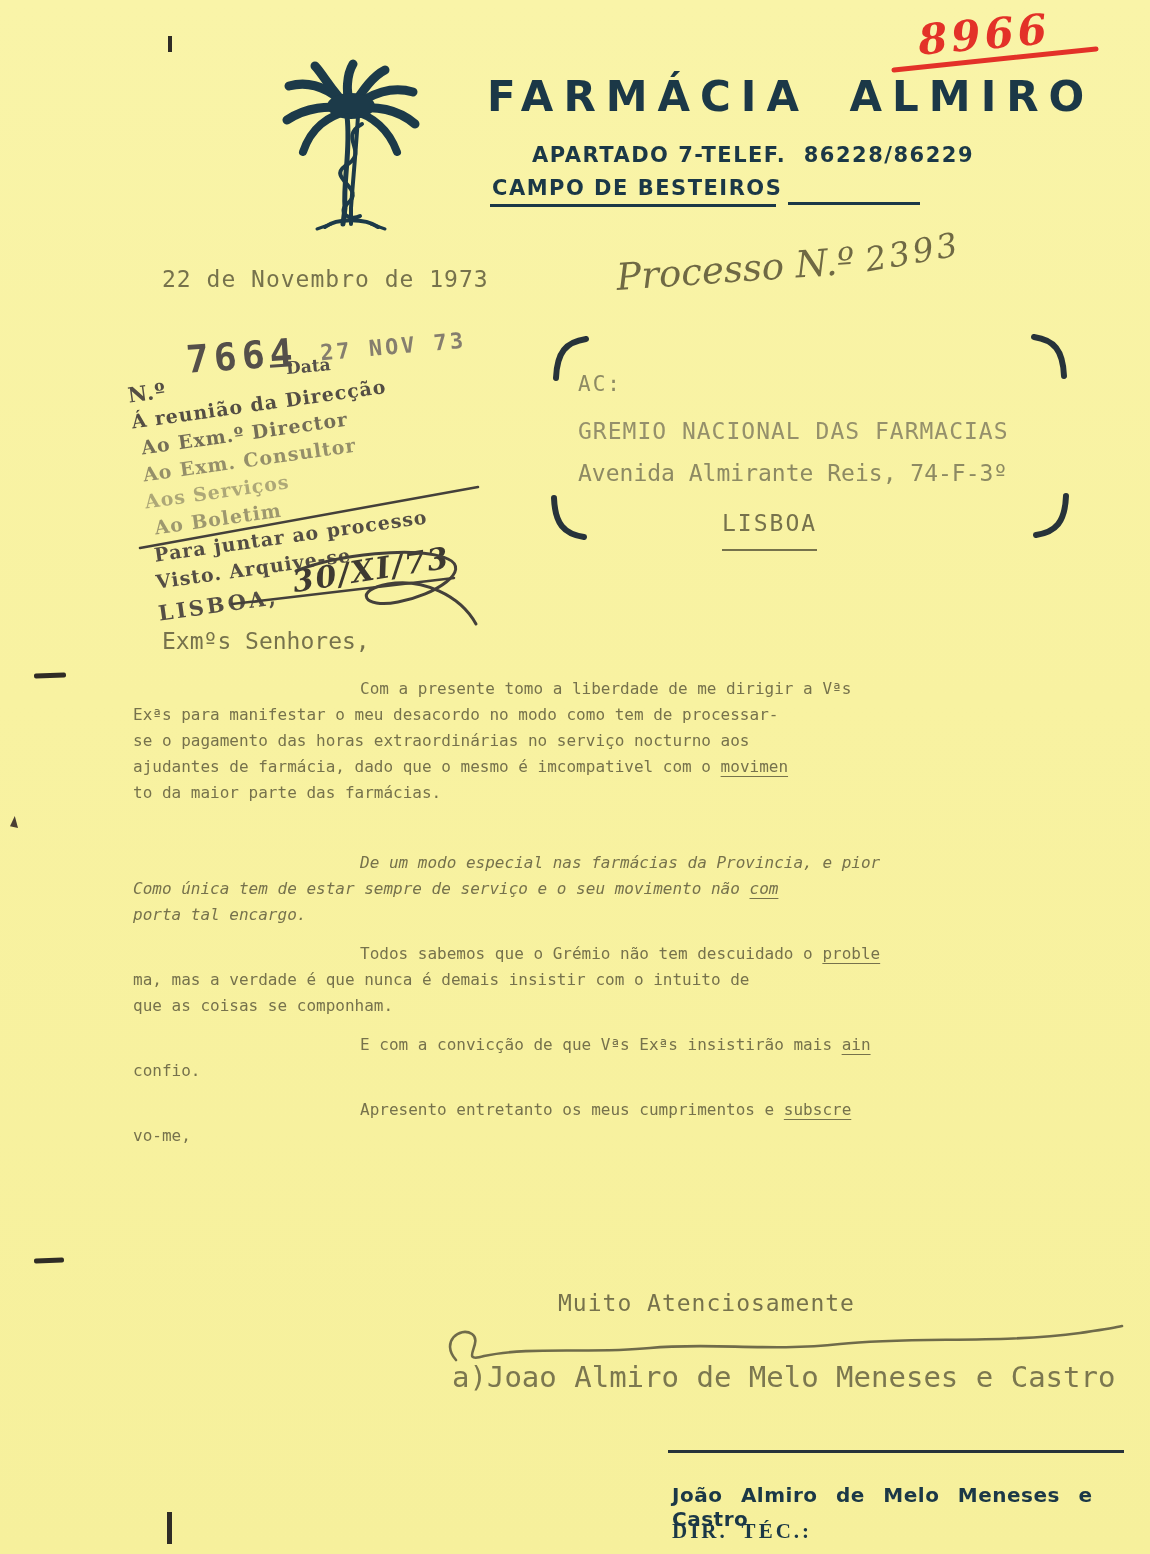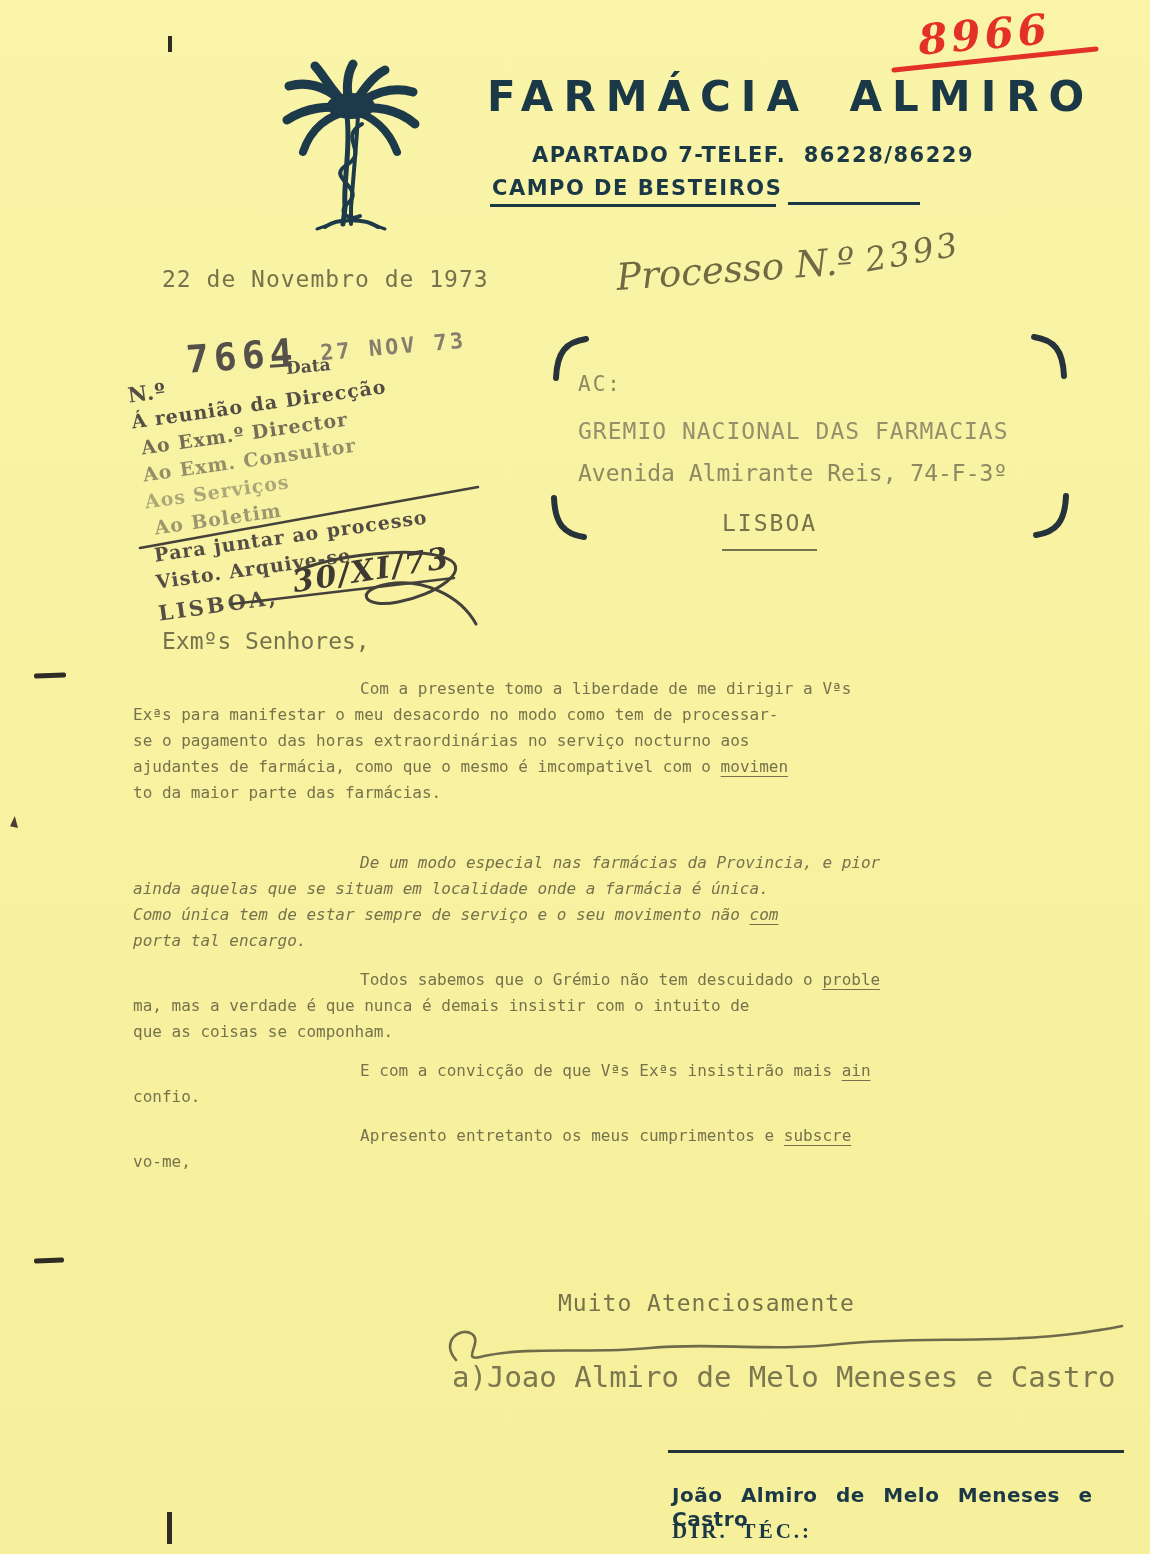--- a/index.html
+++ b/index.html
@@ -177,26 +177,25 @@
   <div class="abs mono recipient-name">GREMIO NACIONAL DAS FARMACIAS</div>
   <div class="abs mono recipient-street">Avenida Almirante Reis, 74-F-3º</div>
   <div class="abs mono recipient-city">LISBOA</div>
 
   <div class="abs mono typed salutation">Exmºs Senhores,</div>
   <div class="abs mono typed letter-body">
       <div class="para">
         <div class="line"><span>Com a presente tomo a liberdade de me dirigir a Vªs</span></div>
         <div class="line"><span>Exªs para manifestar o meu desacordo no modo como tem de processar-</span></div>
         <div class="line"><span>se o pagamento das horas extraordinárias no serviço nocturno aos</span></div>
-        <div class="line"><span>ajudantes de farmácia, como que o mesmo é imcompativel com o </span><span class="cont">movimen</span></div>
+        <div class="line"><span>ajudantes de farmácia, dado que o mesmo é imcompativel com o </span><span class="cont">movimen</span></div>
         <div class="line"><span>to da maior parte das farmácias.</span></div>
       </div>
       <div class="para">
         <div class="line"><span>De um modo especial nas farmácias da Provincia, e pior</span></div>
-        <div class="line"><span>ainda aquelas que se situam em localidade onde a farmácia é única.</span></div>
         <div class="line"><span>Como única tem de estar sempre de serviço e o seu movimento não </span><span class="cont">com</span></div>
         <div class="line"><span>porta tal encargo.</span></div>
       </div>
       <div class="para">
         <div class="line"><span>Todos sabemos que o Grémio não tem descuidado o </span><span class="cont">proble</span></div>
         <div class="line"><span>ma, mas a verdade é que nunca é demais insistir com o intuito de</span></div>
         <div class="line"><span>que as coisas se componham.</span></div>
       </div>
       <div class="para">
         <div class="line"><span>E com a convicção de que Vªs Exªs insistirão mais </span><span class="cont">ain</span></div>

